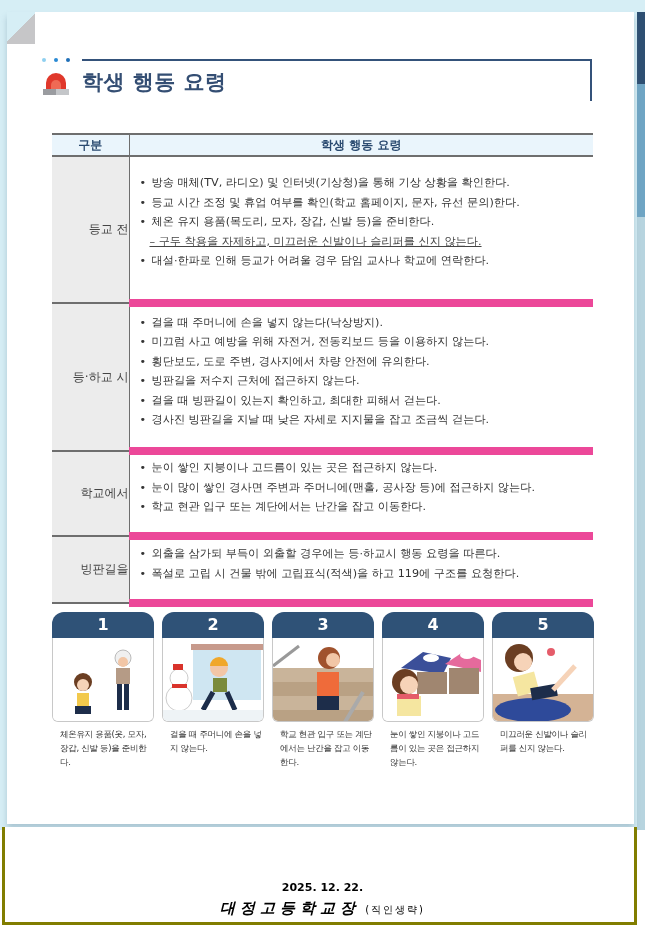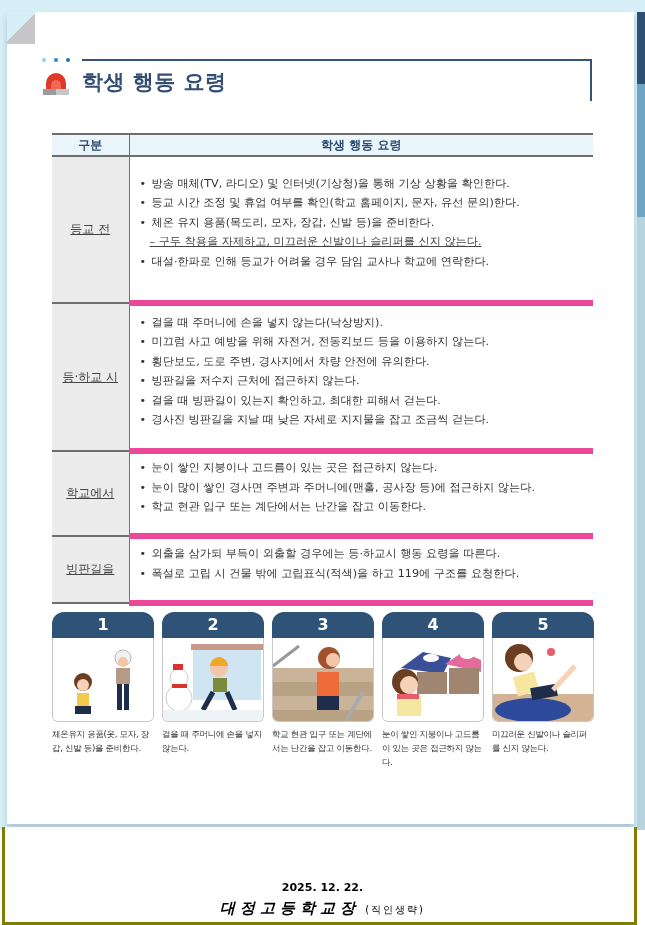--- a/index.html
+++ b/index.html
@@ -38,41 +38,41 @@
   table.guide {
     position: absolute; left: 52px; top: 133px; width: 541px;
     border-collapse: collapse; font-size: 11px;
   }
   table.guide th {
     background: #eaf5fc; color: #2a4a70; font-weight: bold; font-size: 12px;
     height: 22px; border-top: 2px solid #6e6e6e; border-bottom: 2px solid #6e6e6e; margin-top: 20px;
   }
   table.guide th.col-cat { width: 77px; border-right: 1px solid #6e6e6e; }
   table.guide td.cat {
-    background: #ececec; color: #444; text-align: center; vertical-align: middle;
-    border-right: 1px solid #6e6e6e; border-bottom: 2px solid #6e6e6e; font-size: 12px; text-decoration: underline;
+    background: #ececec; color: #444; text-align: right; vertical-align: middle;
+    border-right: 1px solid #6e6e6e; border-bottom: 2px solid #6e6e6e; font-size: 12px;
   }
   table.guide td.items {
-    vertical-align: middle; border-bottom: 6px solid #ec4899; padding: 0 8px 12px 10px;
+    vertical-align: middle; border-bottom: 8px solid #ec4899; padding: 0 8px 12px 10px;
   }
   .item { line-height: 19.5px; color: #333; font-size: 11.2px; white-space: nowrap; }
   .item .bullet { display: inline-block; width: 12px; }
   .item.sub { padding-left: 10px; color: #444; text-decoration: underline; }
 
   .cards { position: absolute; left: 52px; top: 612px; display: flex; gap: 8px; }
   .card { width: 102px; }
   .card-head {
     height: 26px; background: #2f5277; border-radius: 12px 12px 0 0;
     color: #ffffff; font-weight: bold; font-size: 16px; text-align: center; line-height: 26px;
   }
   .card-pic {
     height: 84px; border: 1px solid #c8c8c8; border-top: none; border-radius: 0 0 6px 6px;
     overflow: hidden; position: relative; background: #fafafa;
   }
-  .card-cap { font-size: 8.5px; color: #333; line-height: 14px; margin-top: 5px; letter-spacing: -0.3px; }
+  .card-cap { font-size: 8.5px; color: #333; line-height: 14px; margin-top: 5px; letter-spacing: -0.3px; margin-left: 8px; }
 
   .bottom-box {
     position: absolute; left: 2px; top: 827px; width: 635px; height: 98px;
     border-left: 3px solid #817d00; border-right: 3px solid #817d00; border-bottom: 3px solid #817d00;
     background: #ffffff;
   }
   .date { position: absolute; left: 0; width: 100%; top: 851px; text-align: center; font-size: 11px; color: #000; font-weight: bold; margin-top: 30px; }
   .signer { position: absolute; left: 0; width: 100%; top: 898px; text-align: center; color: #000; }
   .signer .name { font-size: 15px; font-weight: bold; letter-spacing: 5px; font-style: italic; }
   .signer .seal { font-size: 10px; letter-spacing: 2px; }

